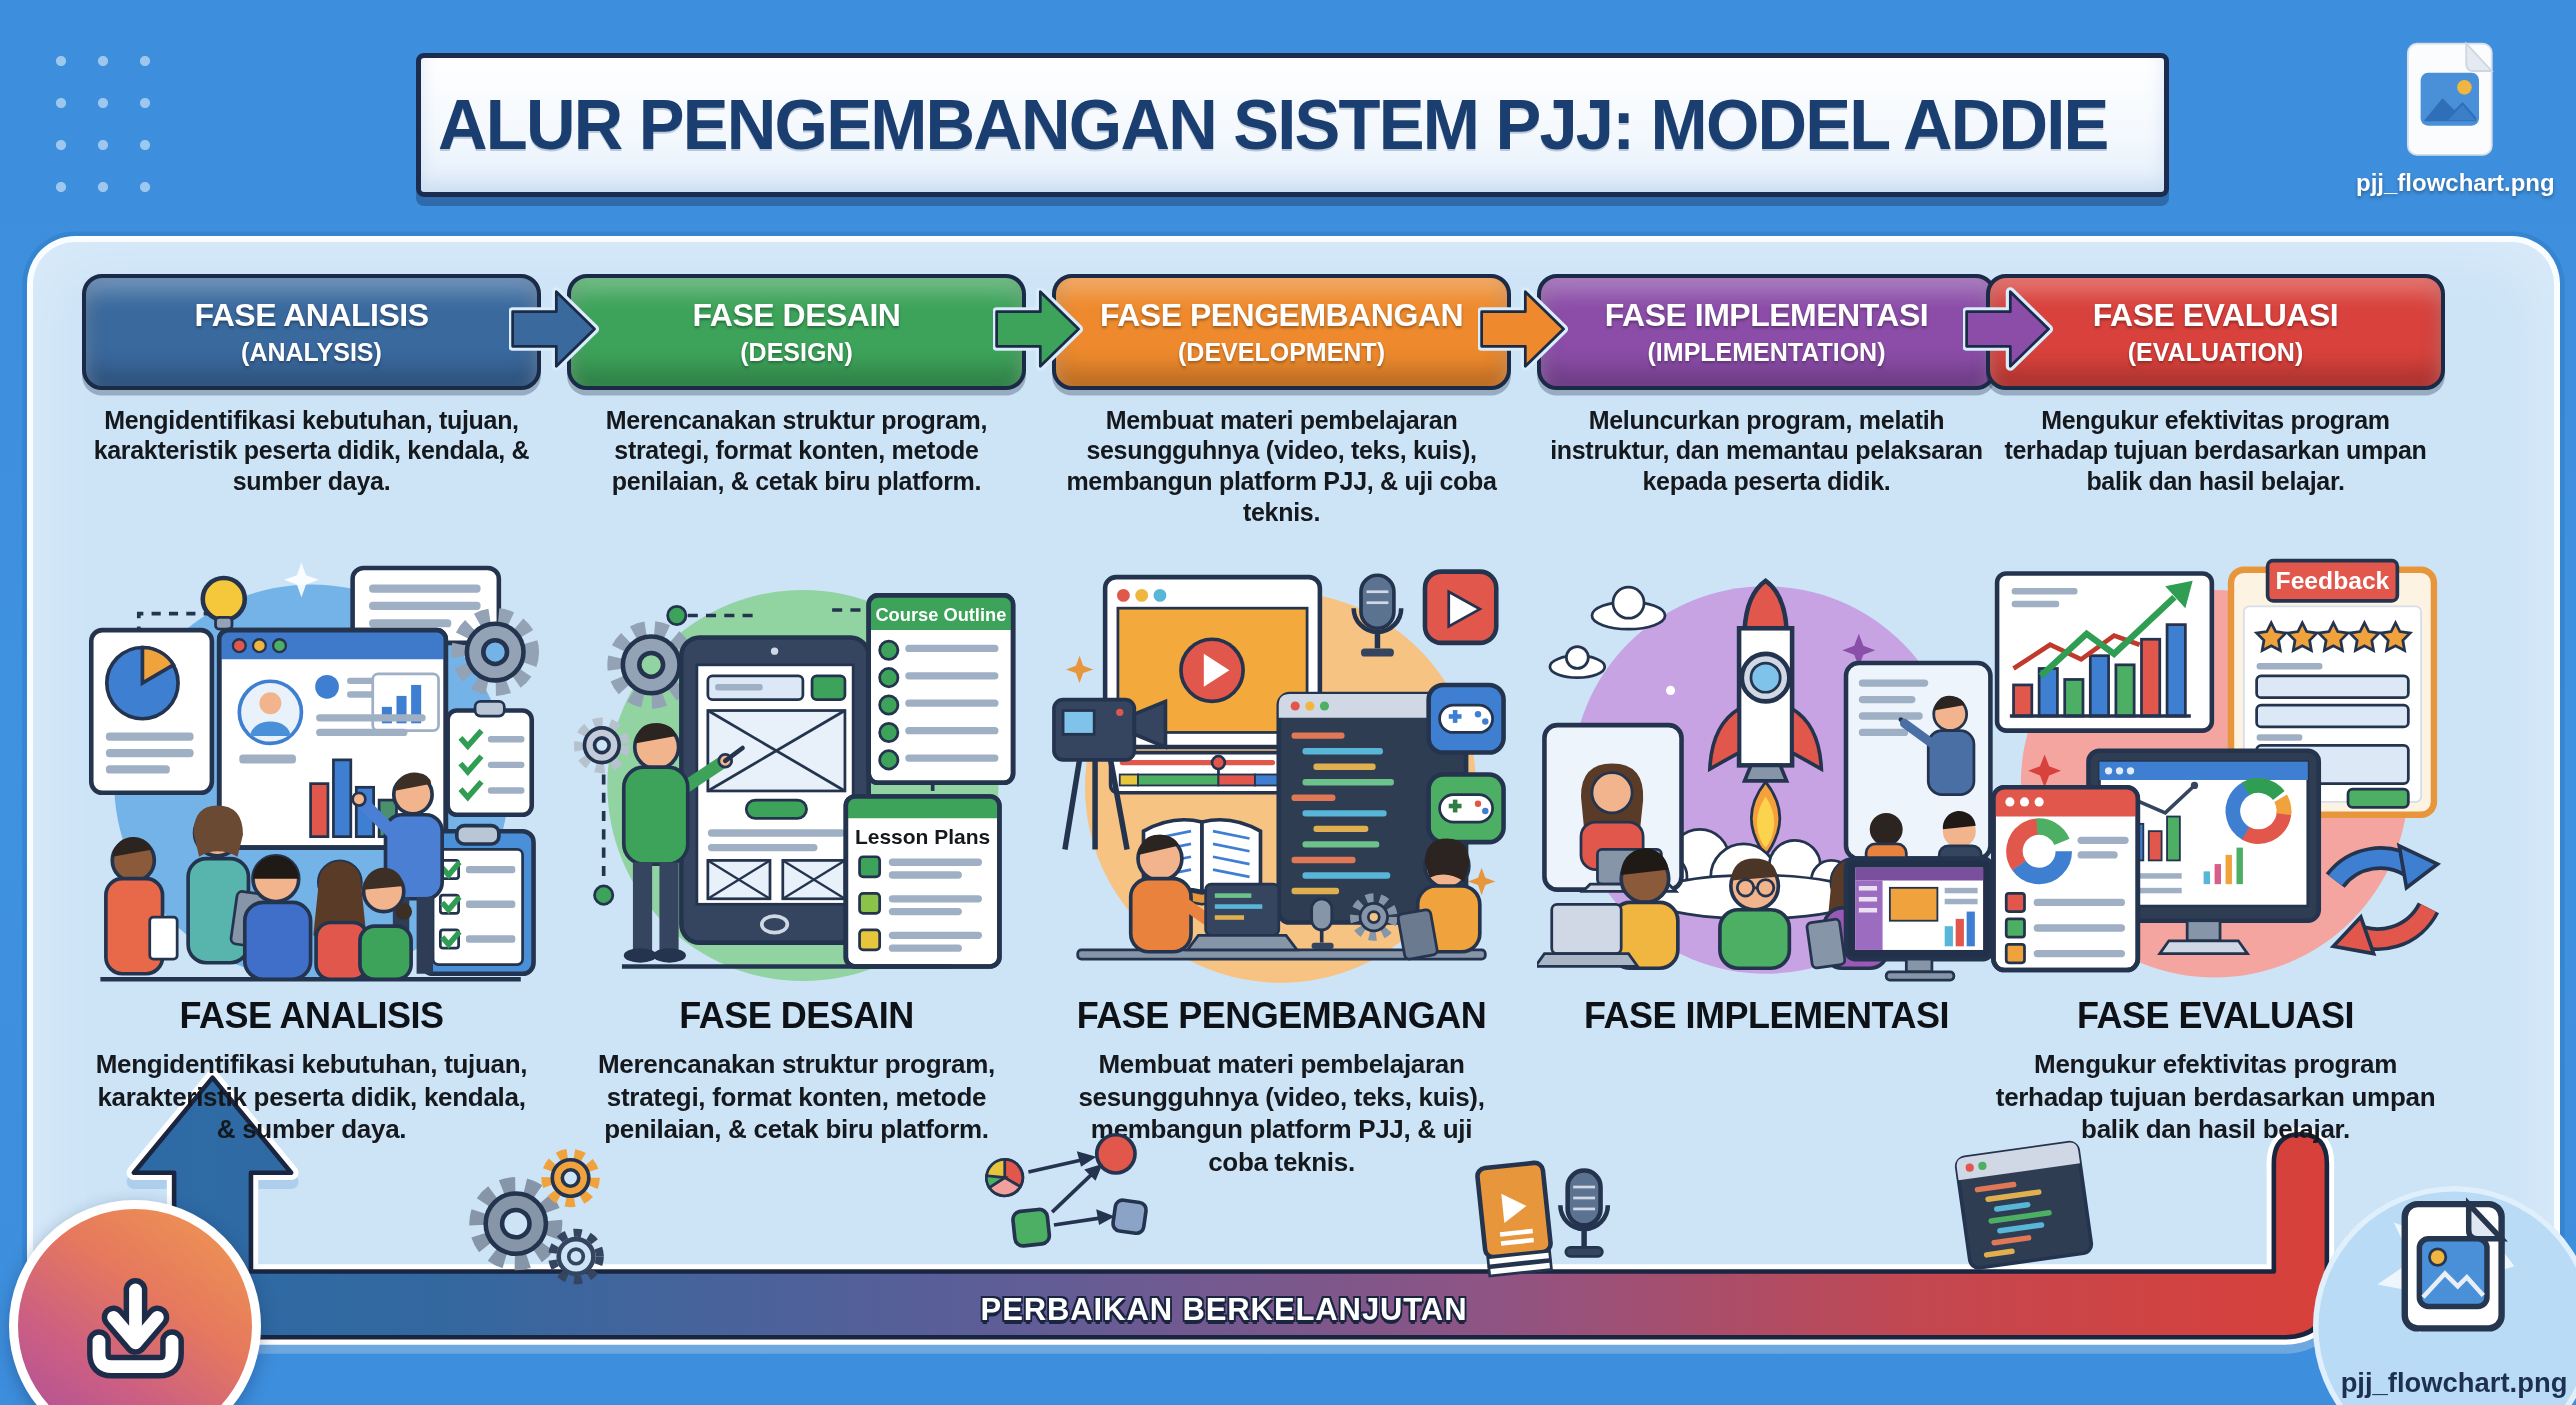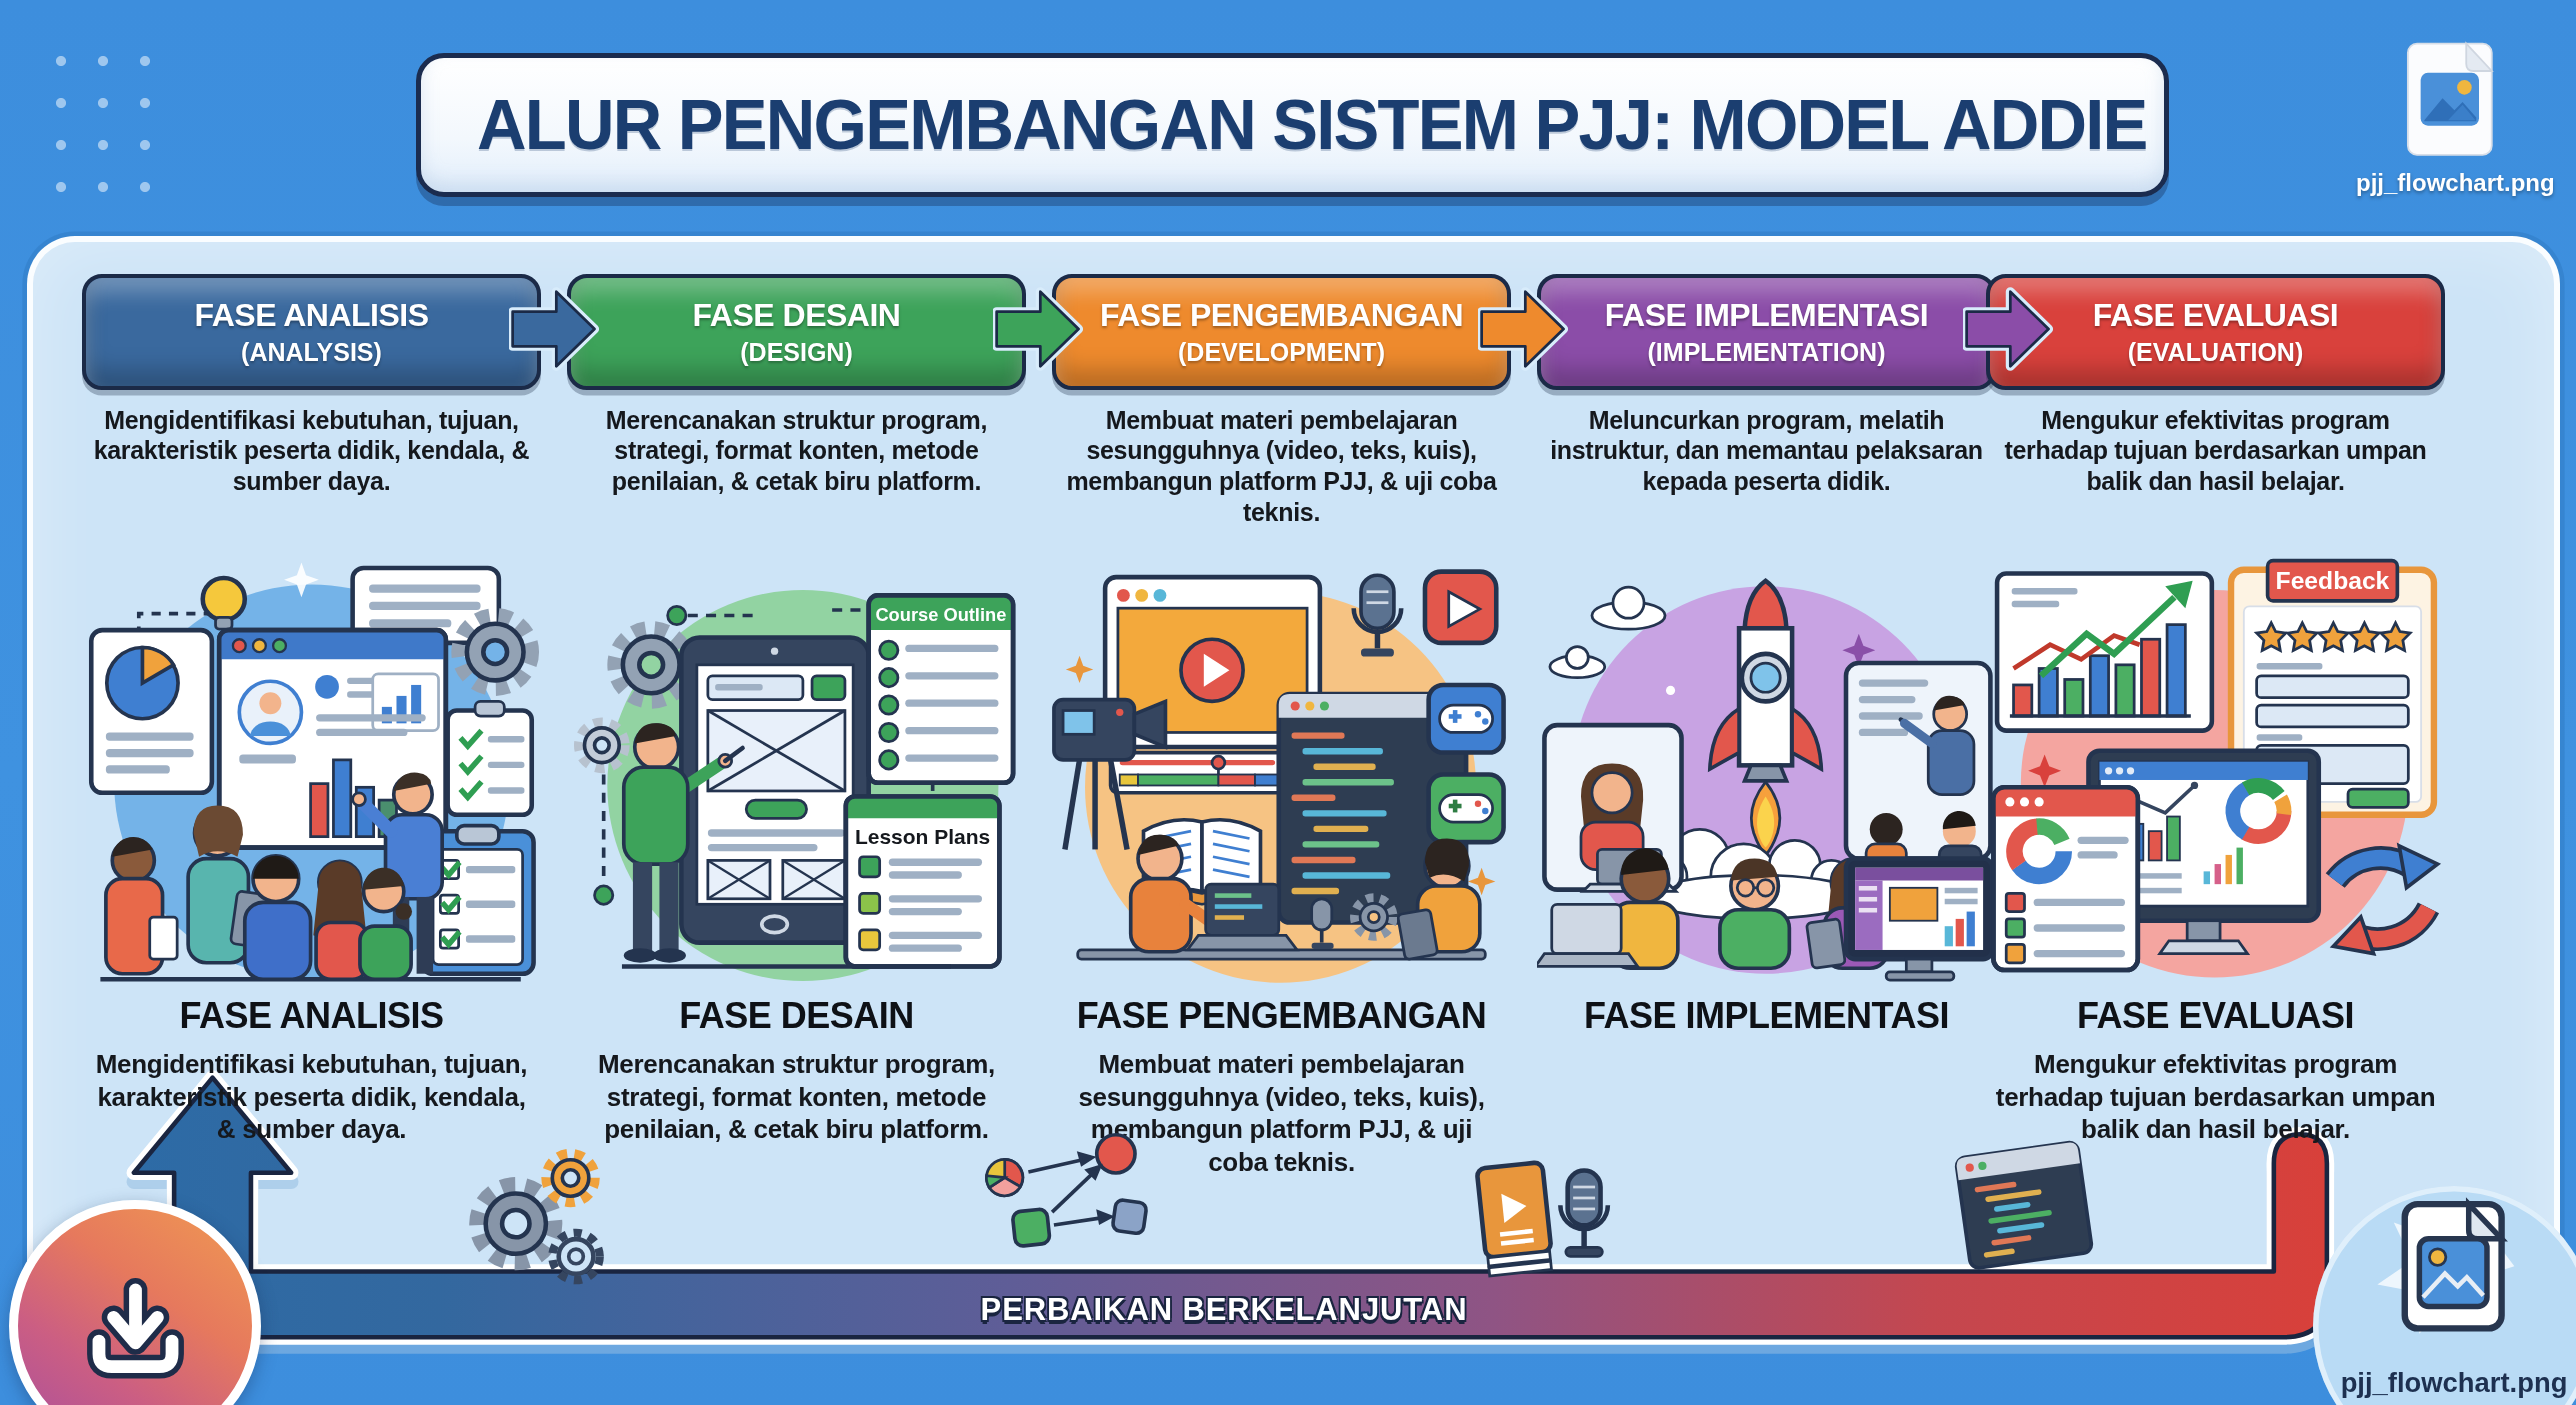--- a/index.html
+++ b/index.html
@@ -7,23 +7,23 @@
        background:linear-gradient(180deg,#3d8edd 0%,#3f92e0 55%,#3d8edd 100%);
        font-family:"Liberation Sans","DejaVu Sans",sans-serif;}
   .panel{position:absolute;left:27.4px;top:236px;width:2521px;height:1089px;
          background:#cde4f7;border-radius:48px;border:6.4px solid rgba(255,255,255,.9);
          box-shadow:0 0 0 4.6px rgba(47,124,196,.55), inset 0 0 73px rgba(255,255,255,.35);z-index:1;}
   .dots{position:absolute;left:40px;top:40px;width:137px;height:174px;z-index:2;
         background-image:radial-gradient(circle,rgba(255,255,255,.5) 4.6px,transparent 5.5px);
         background-size:42px 42px;}
   .title-box{position:absolute;left:416px;top:53px;width:1743px;height:134px;z-index:6;
              background:linear-gradient(180deg,#ffffff 0%,#f3f8fd 60%,#e2eefb 100%);
-             border:5.5px solid #1b2c4f;border-radius:28px;
+             border:5.5px solid #1b2c4f;border-radius:8px;
              box-shadow:0 9.1px 0 rgba(20,40,80,.35),inset 0 -9.1px 16.5px rgba(160,190,220,.35);
-             display:flex;align-items:center;justify-content:flex-end;}
+             display:flex;align-items:center;justify-content:flex-start;}
   .title-box h1{margin:0;font-size:70px;font-weight:800;letter-spacing:-1.8px;color:#1b3e70;
                 transform:scaleX(.98);text-shadow:0 1.8px 0 rgba(27,62,112,.25);}
   .col{position:absolute;top:274px;width:459px;text-align:center;z-index:3;}
   .hdr{height:108px;border-radius:20px;border:4.6px solid #1b2a47;background:var(--pc,#888);
        box-shadow:inset 0 14.6px 20px rgba(255,255,255,.28),inset 0 -16.5px 22px rgba(0,0,0,.22),0 5.5px 0 rgba(27,42,71,.3);
        display:flex;flex-direction:column;align-items:center;justify-content:center;color:#fff;}
   .hdr .l1{font-size:32px;font-weight:800;letter-spacing:-0.5px;text-shadow:0 1.8px 2.7px rgba(0,0,0,.35);}
   .hdr .l2{font-size:25px;font-weight:700;margin-top:4px;text-shadow:0 1.8px 2.7px rgba(0,0,0,.3);}
   .topdesc{margin-top:14.6px;height:152px;font-size:25px;font-weight:700;line-height:1.23;
            letter-spacing:-0.3px;color:#15181d;padding:0 5.5px;}

